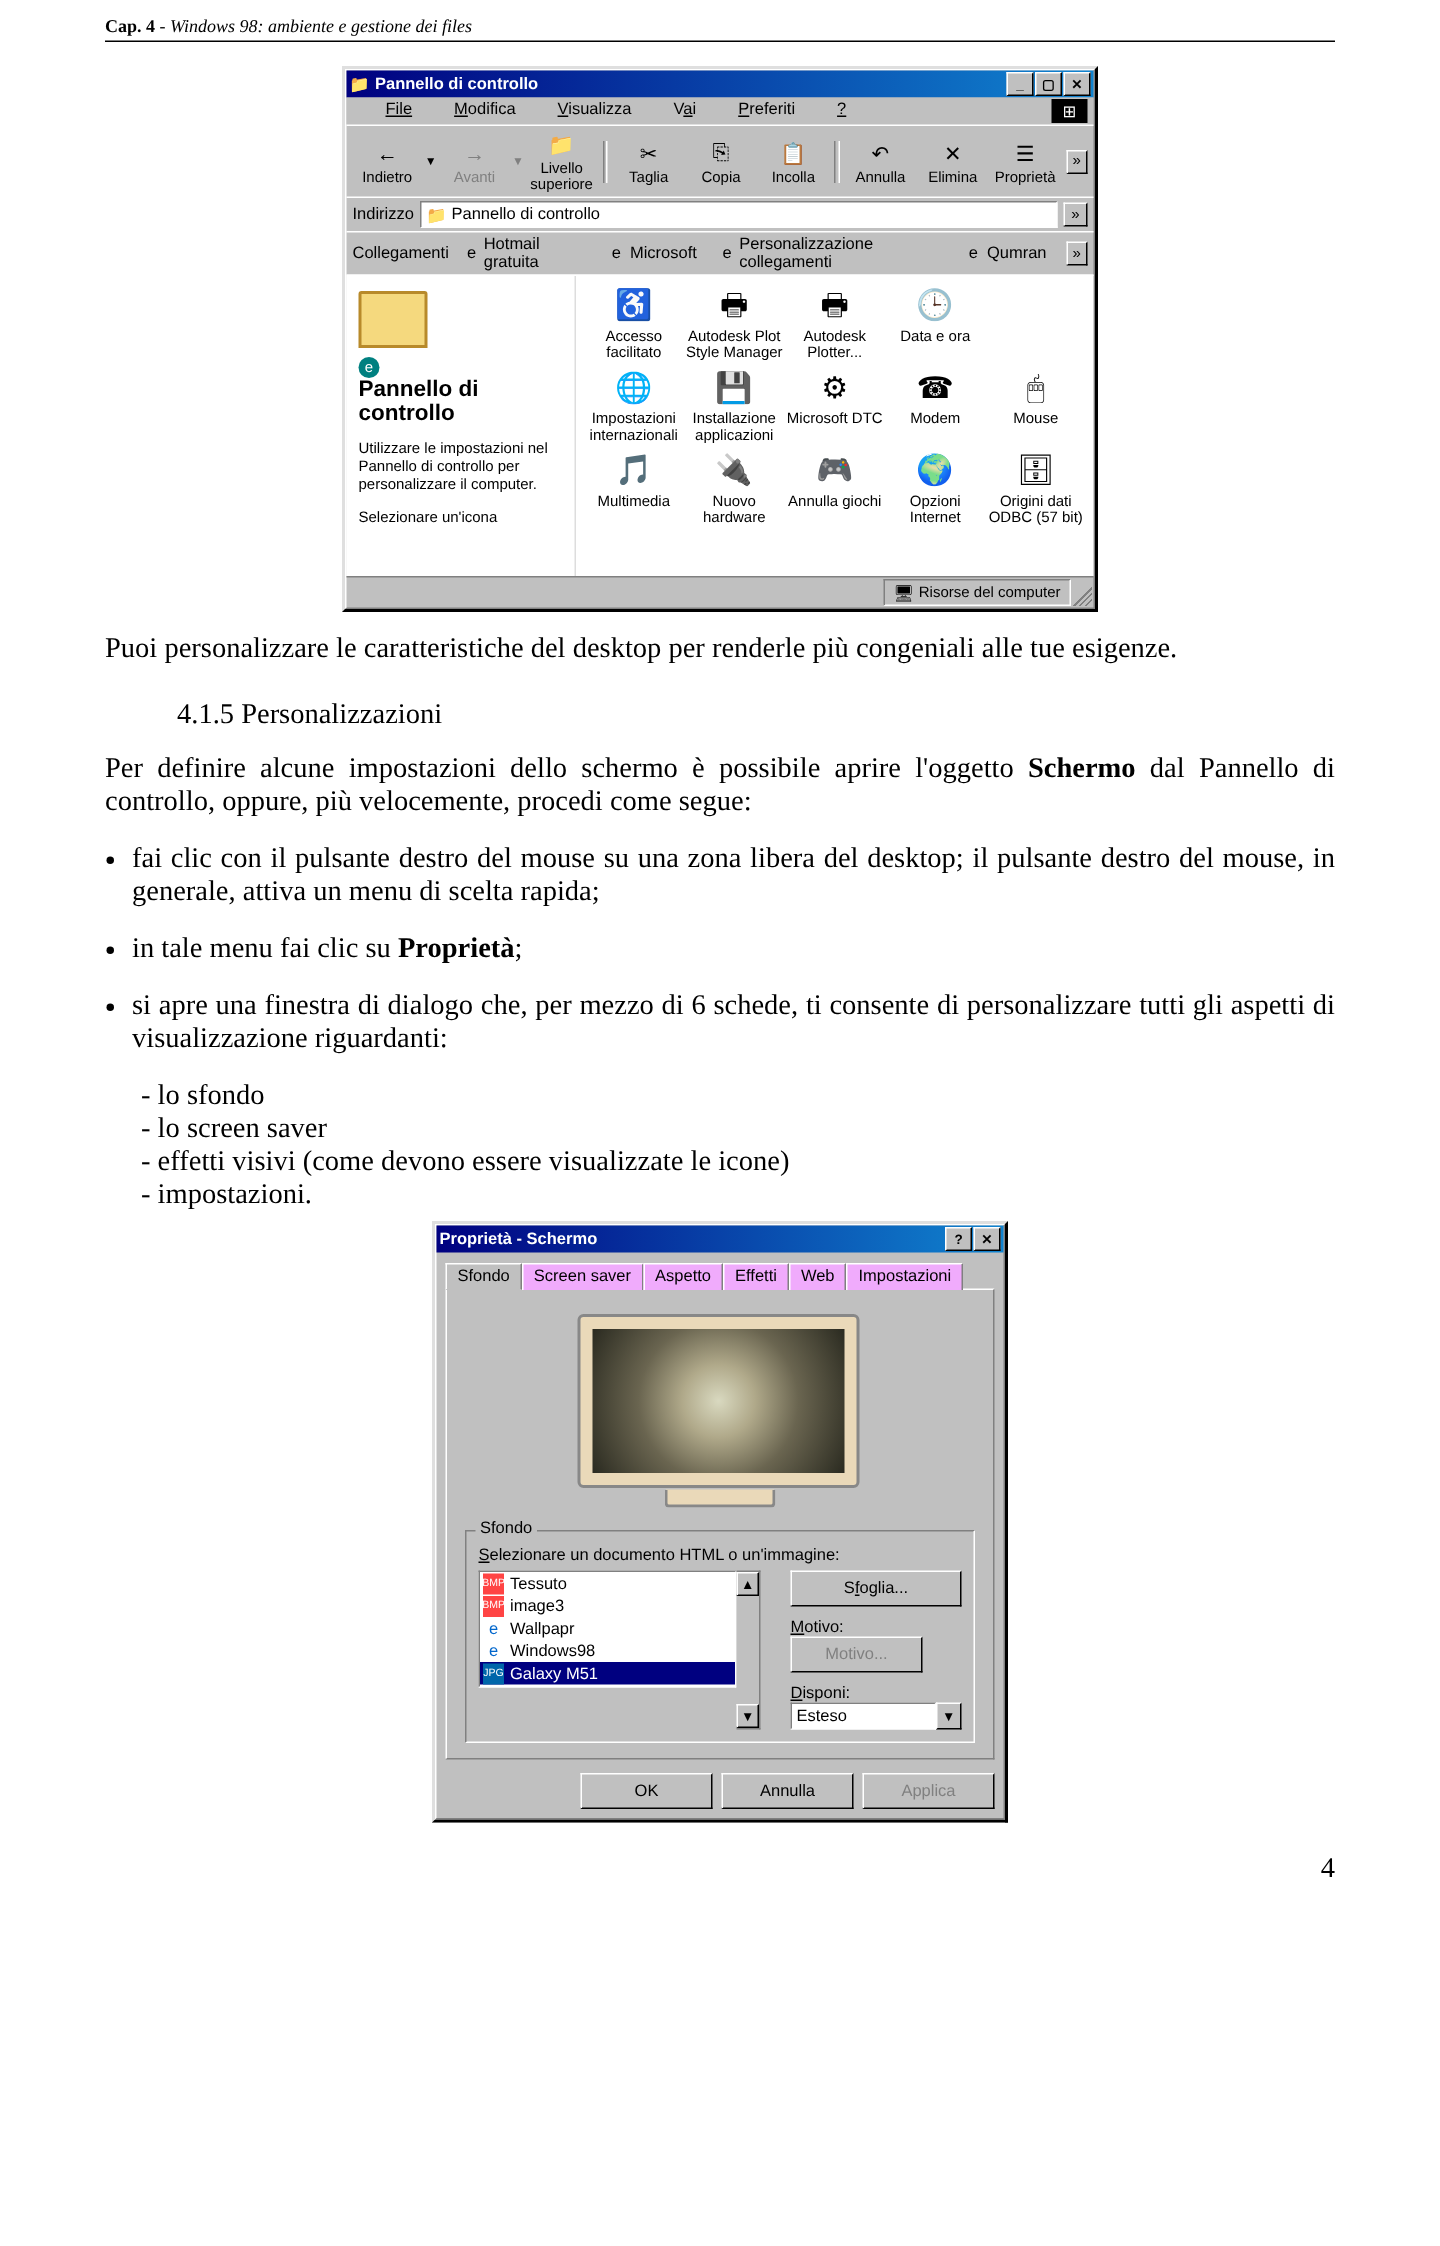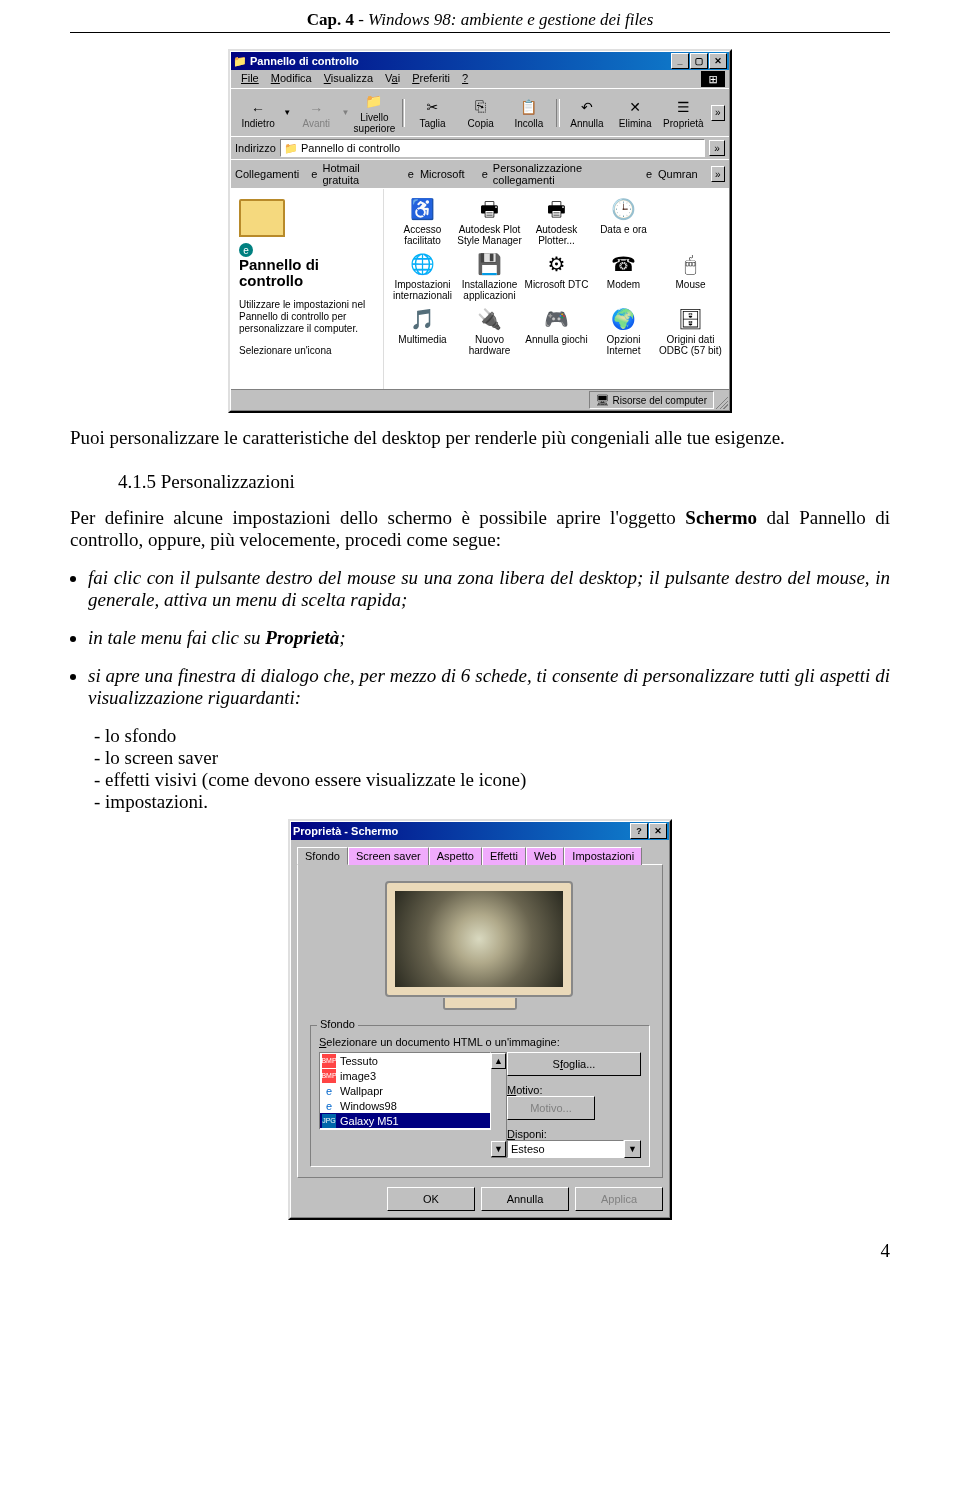--- a/index.html
+++ b/index.html
@@ -7,23 +7,23 @@
     padding: 0;
     font-family: "Times New Roman", serif;
     background: #fff;
     color: #000;
     width: 960px;
   }
   .page {
     padding: 10px 70px 30px 70px;
   }
   .header-line {
-    text-align: center;
+    text-align: left;
     font-style: italic;
-    font-size: 17px;
+    font-size: 12px;
     border-bottom: 1.5px solid #000;
     padding-bottom: 2px;
     margin-bottom: 16px;
   }
   .header-line .bold { font-weight: 700; font-style: normal; }
   .para {
     font-size: 19px;
     text-align: justify;
     margin: 14px 0;
   }
@@ -31,21 +31,21 @@
     font-size: 19px;
     margin-top: 22px;
     margin-left: 48px;
   }
   ul.bullet {
     list-style: disc;
     margin: 0 0 0 18px;
     padding: 0;
     font-size: 19px;
   }
-  ul.bullet li { text-align: justify; margin: 16px 0; font-style: italic; }
+  ul.bullet li { text-align: justify; margin: 16px 0; }
   ul.dash {
     list-style: none;
     margin: 0 0 0 24px;
     padding: 0;
     font-size: 19px;
   }
   ul.dash li::before { content: "-  "; }
   .strong { font-weight: 700; }
   .page-num { text-align: right; font-size: 19px; margin-top: 20px; }
   .screenshot-wrap { text-align: center; margin-top: 6px; }
@@ -96,21 +96,21 @@
     font-size: 9px;
     display: flex; align-items: center; justify-content: center;
     color: #000;
     font-family: Arial, sans-serif;
   }
   .menubar {
     display: flex;
     padding: 1px 4px;
     background: #c0c0c0;
   }
-  .menuitem { padding: 1px 6px; }
+  .menuitem { padding: 1px 6px; margin-left: 16px; }
   .menuitem u { text-decoration: underline; }
   .toolbar {
     display: flex;
     padding: 2px 4px;
     border-top: 1px solid #fff;
     align-items: center;
     gap: 2px;
   }
   .tbtn {
     width: 52px;
@@ -294,21 +294,21 @@
   .btn98 {
     min-width: 70px; height:22px;
     background:#c0c0c0;
     border:1px solid #fff;
     border-right-color:#000;border-bottom-color:#000;
     font-size:11px;
     display:inline-flex;align-items:center;justify-content:center;
     padding: 0 8px;
   }
   .btn98.dim { color:#808080; }
-  .row { display:flex; gap:0; }
+  .row { display:flex; gap:20px; }
   .col { display:flex; flex-direction:column; gap:8px; }
   .lbl { font-size:11px; }
   .dlg-btns { display:flex; justify-content:flex-end; gap:6px; padding: 3px 6px 6px 6px; }
   .tiny-icon { width:14px;height:14px;display:inline-flex;align-items:center;justify-content:center;font-size:11px;}
 
 </style>
 </head>
 <body>
 
 <div class="page">

